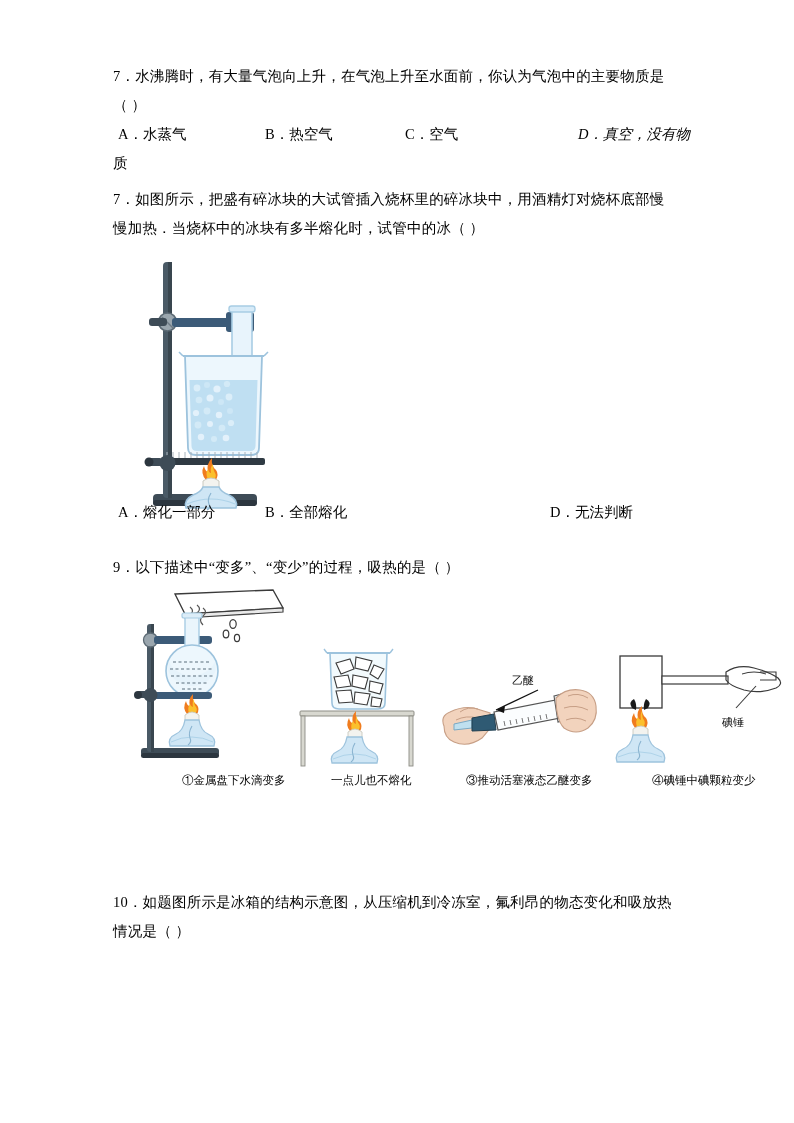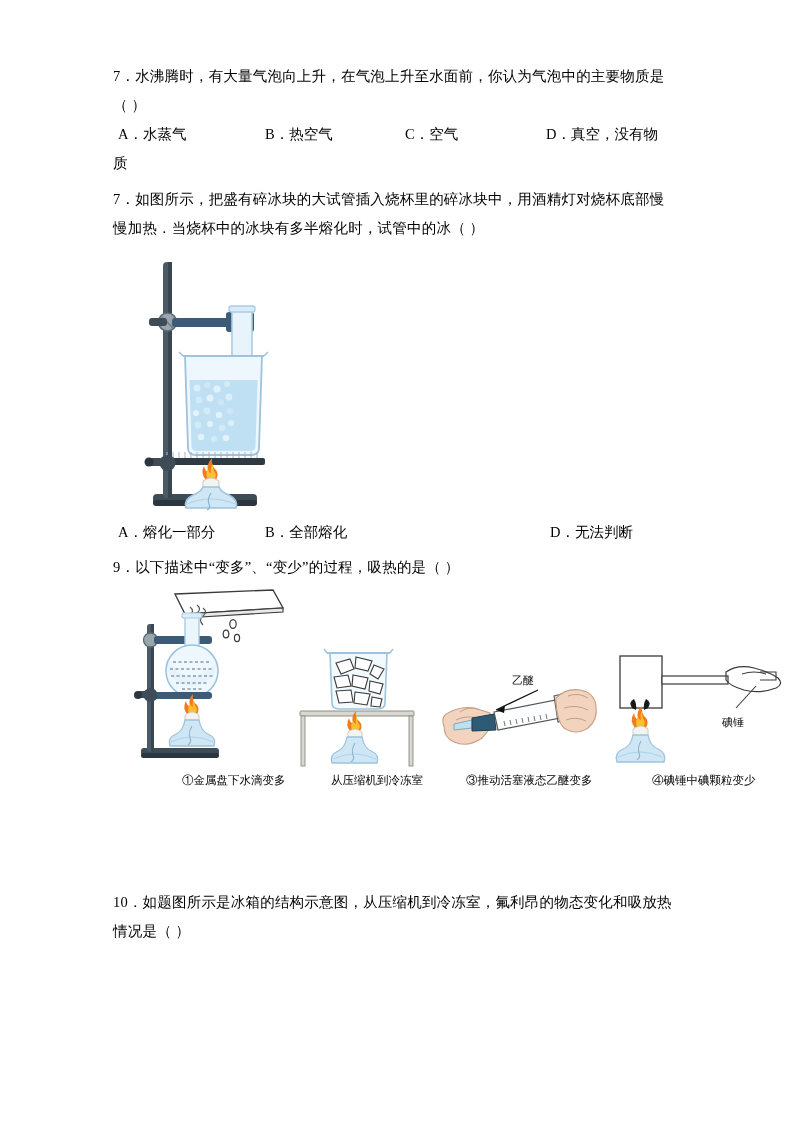--- a/index.html
+++ b/index.html
@@ -75,21 +75,21 @@
 
   <div class="qblock" style="top:62px;">
     <div class="qline">7．水沸腾时，有大量气泡向上升，在气泡上升至水面前，你认为气泡中的主要物质是</div>
     <div class="qline">（      ）</div>
   </div>
 
   <div class="opts" style="top:120px;">
     <div class="opt" style="left:5px;">A．水蒸气</div>
     <div class="opt" style="left:152px;">B．热空气</div>
     <div class="opt" style="left:292px;">C．空气</div>
-    <div class="opt" style="left:433px;">D．真空，没有物</div>
+    <div class="opt" style="left:465px;font-style:italic;">D．真空，没有物</div>
   </div>
   <div class="qblock" style="top:149px;">
     <div class="qline">质</div>
   </div>
 
   <div class="qblock" style="top:185px;">
     <div class="qline">7．如图所示，把盛有碎冰块的大试管插入烧杯里的碎冰块中，用酒精灯对烧杯底部慢</div>
     <div class="qline">慢加热．当烧杯中的冰块有多半熔化时，试管中的冰（      ）</div>
   </div>
 
@@ -180,21 +180,21 @@
 
       <path d="M64 229 L64 236 L80 236 L80 229 Q76 226 72 226 Q68 226 64 229 Z" fill="#f3f3ef" stroke="#c9c9c0" stroke-width="1"></path>
       <rect x="69" y="236" width="6" height="5" fill="#9aa6ae"></rect>
 
       <path d="M47 256 Q44 248 54 243 Q62 240 64 235 L80 235 Q82 240 90 243 Q100 248 97 256 Z" fill="#cfe6f5" stroke="#9dc3dd" stroke-width="1.5"></path>
       <path d="M48 252 Q60 247 72 247 Q84 247 96 252" stroke="#aed3e9" stroke-width="1.2" fill="none"></path>
       <path d="M72 241 Q68 247 70 252 Q72 256 68 258" stroke="#8ab4d0" stroke-width="1.2" fill="none"></path>
     </svg>
   </div>
 
-  <div class="opts" style="top:518px;">
+  <div class="opts" style="top:498px;">
     <div class="opt" style="left:5px;">A．熔化一部分</div>
     <div class="opt" style="left:152px;">B．全部熔化</div>
     <div class="opt" style="left:437px;">D．无法判断</div>
   </div>
 
   <div class="qblock" style="top:553px;">
     <div class="qline">9．以下描述中“变多”、“变少”的过程，吸热的是（      ）</div>
   </div>
 
   <div class="fig" style="left:133px; top:588px;">
@@ -349,21 +349,21 @@
       <path d="M128 52 Q138 48 148 53" stroke="#c79f86" stroke-width="1" fill="none"></path>
 
       <path d="M100 22 L58 42" stroke="#111" stroke-width="1.3" fill="none"></path>
       <polygon points="58,42 67,38 66,45" fill="#111"></polygon>
       <text class="lbl-cn" x="74" y="16">乙醚</text>
     </svg>
   </div>
 
   <div class="caption-row" style="top:770px;margin-left:46px;">
     <div class="cap" style="left:0px;">①金属盘下水滴变多</div>
-    <div class="cap" style="left:149px;">从压缩机到冷冻室</div>
+    <div class="cap" style="left:149px;">一点儿也不熔化</div>
     <div class="cap" style="left:284px;">③推动活塞液态乙醚变多</div>
     <div class="cap" style="left:470px;">④碘锤中碘颗粒变少</div>
   </div>
 
 
   <div class="qblock" style="top:888px;">
     <div class="qline">10．如题图所示是冰箱的结构示意图，从压缩机到冷冻室，氟利昂的物态变化和吸放热</div>
     <div class="qline">情况是（      ）</div>
   </div>
 

